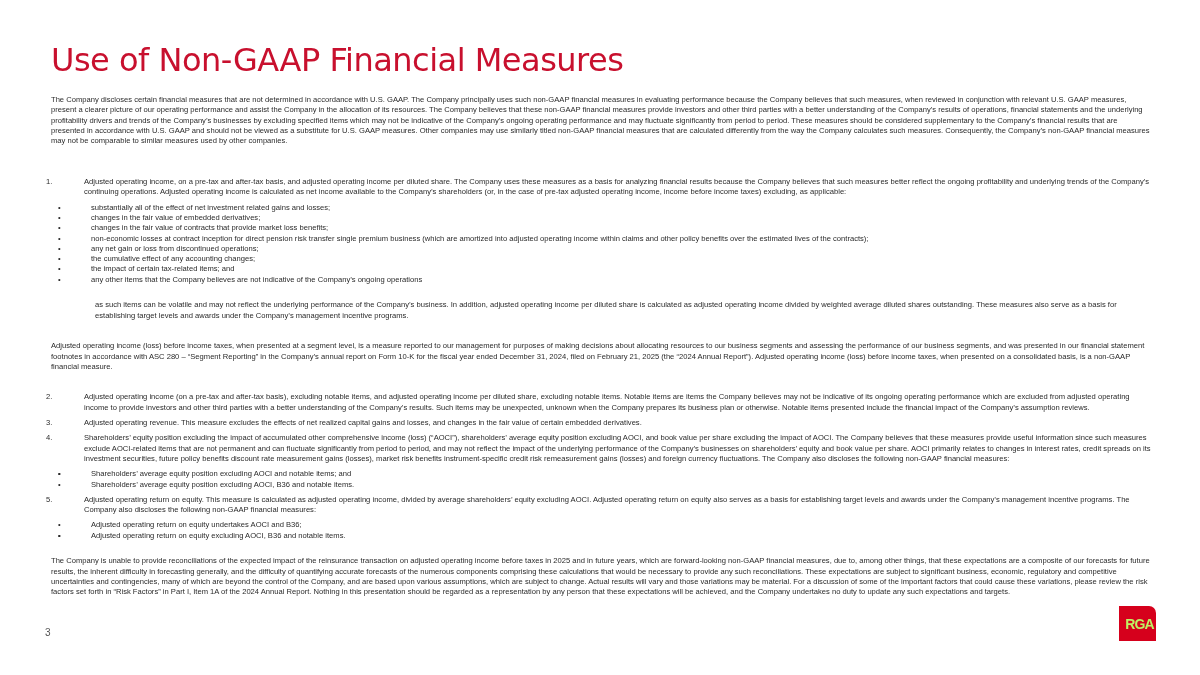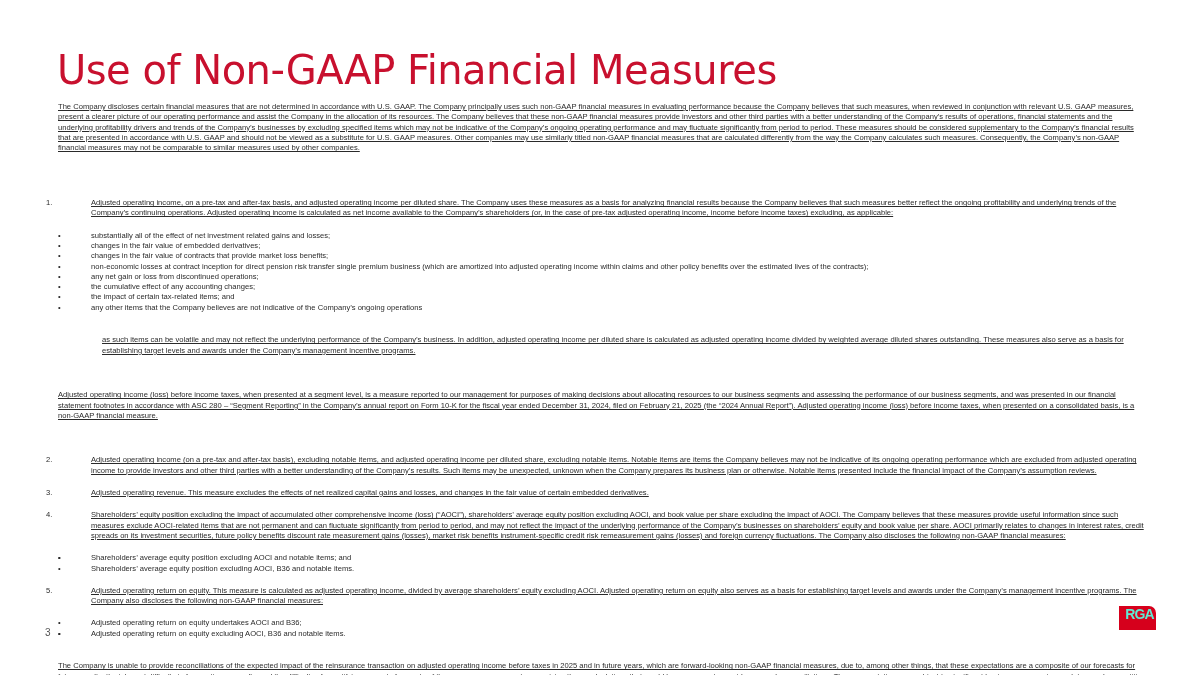--- a/index.html
+++ b/index.html
@@ -6,47 +6,47 @@
   body {
     width: 1200px; height: 675px; overflow: hidden;
     background: #ffffff;
     font-family: "Liberation Sans", sans-serif;
     color: #222222;
     position: relative;
   }
   .title {
     position: absolute; left: 45px; top: 38px;
     font-family: "DejaVu Sans", sans-serif;
-    font-size: 40px; font-weight: normal; color: #c8102e;
-    letter-spacing: -0.5px; margin: 12px; line-height: 1;
+    font-size: 32px; font-weight: normal; color: #c8102e;
+    letter-spacing: -0.5px; margin: 6px; line-height: 1;
     white-space: nowrap;
   }
   .content {
     position: absolute; left: 46px; top: 90px; width: 1112px;
     font-size: 7.6px; line-height: 10.3px; color: #2a2a2a;
   }
-  .content p { margin: 12px; text-decoration: underline; }
+  .content p { margin: 5px; }
   .gap { height: 10.3px; }
   .num-item { position: relative; padding-left: 33px; }
   .num-item .num { position: absolute; left: 0; top: 0; }
   .bullets { margin: 0; padding: 0; list-style: none; }
   .bullets li { position: relative; padding-left: 45px; }
   .bullets li .dot { position: absolute; left: 12px; top: 0; }
   .cont { padding-left: 44px; }
   .page-num {
     position: absolute; left: 45px; top: 627px;
     font-size: 10px; color: #555555;
   }
   .logo {
     position: absolute; left: 1119px; top: 606px;
-    width: 37px; height: 24px;
+    width: 37px; height: 35px;
     background: #d6001c;
     border-top-right-radius: 7px;
-    display: flex; align-items: flex-start; justify-content: center;
-    color: #5eead4; font-weight: bold; font-size: 14px;
+    display: flex; align-items: center; justify-content: center;
+    color: #bef264; font-weight: bold; font-size: 14px;
     font-family: "Liberation Sans", sans-serif;
     letter-spacing: -0.8px;
     overflow: visible;
   }
   .logo span { position: relative; left: 2px; }
 </style>
 </head>
 <body>
 
 <h1 class="title">Use of Non-GAAP Financial Measures</h1>

